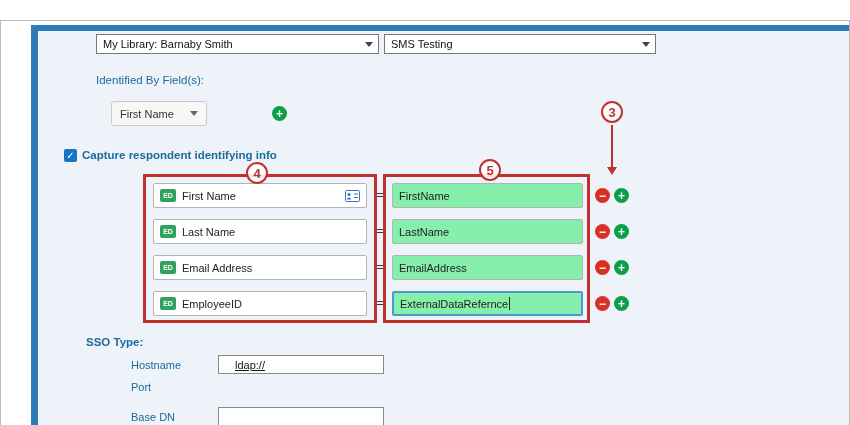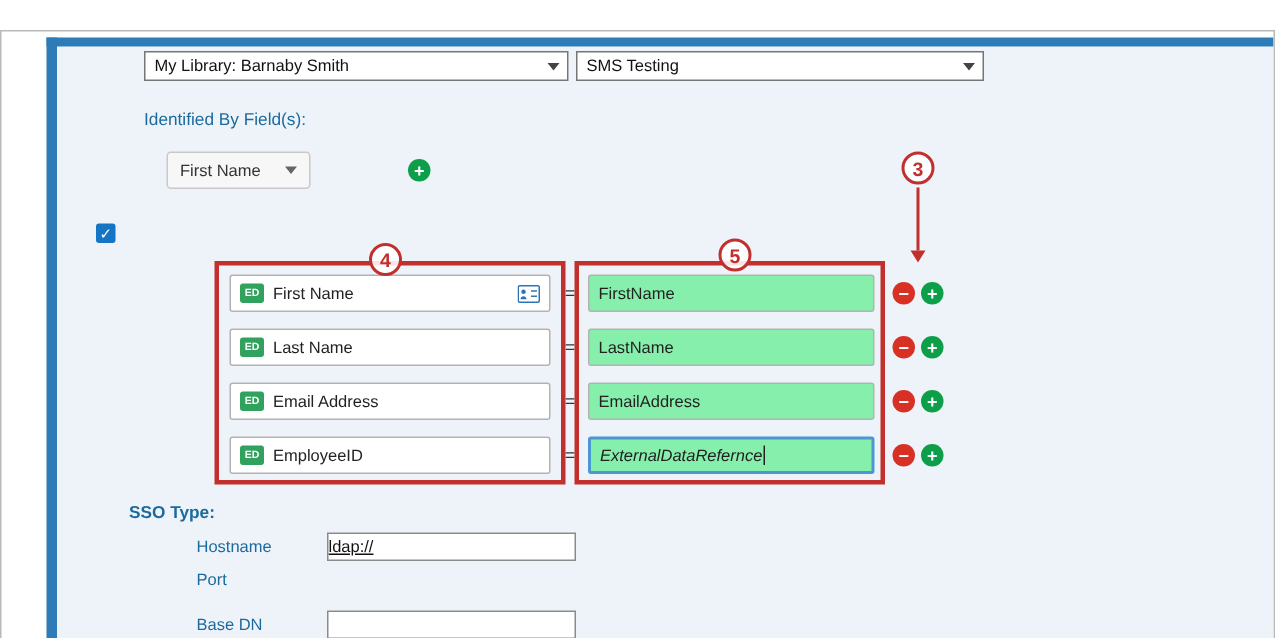--- a/index.html
+++ b/index.html
@@ -45,21 +45,21 @@
   .field-box { position:absolute; left:152px; top:0; width:214px; height:25px; background:#fff;
                border:1px solid #b3b3b3; border-radius:2px; display:flex; align-items:center;
                padding:0 6px; gap:6px; font-size:11px; color:#222; }
   .ed-badge { width:16px; height:13px; background:#31a15e; border-radius:2px; color:#fff;
               font-size:7px; font-weight:bold; display:flex; align-items:center; justify-content:center; flex:none; }
   .card-icon { margin-left:auto; display:flex; }
   .equals { position:absolute; left:372px; top:5px; width:14px; text-align:center; font-size:12px; color:#333; }
   .map-input { position:absolute; left:391px; top:0; width:191px; height:25px; background:#86efac;
                border:1px solid #b3b3b3; border-radius:2px; font-size:11px; color:#222;
                padding:0 6px; font-family:inherit; }
-  div.map-input { display:flex; align-items:center;font-style:italic; }
+  div.map-input { display:flex; align-items:center; }
   .map-input.focused { border:2px solid #4b97d2; }
   .caret { width:1px; height:13px; background:#222; margin-left:1px; flex:none; }
   .row-minus { position:absolute; left:594px; top:5px; }
   .row-plus  { position:absolute; left:613px; top:5px; }
 
   .ann-circle { position:absolute; width:22px; height:22px; border:2px solid #c2302e; border-radius:50%;
                 background:rgba(255,255,255,.88); color:#c2302e; font-size:13px; font-weight:bold;
                 display:flex; align-items:center; justify-content:center; z-index:6; }
   .ann3 { left:600px; top:80px; }
   .ann4 { left:245px; top:141px; }
@@ -67,21 +67,21 @@
   .arrow-line { position:absolute; left:610px; top:104px; width:2px; height:42px; background:#c2302e; z-index:5; }
   .arrow-head { position:absolute; left:606px; top:146px; width:0; height:0;
                 border-left:5px solid transparent; border-right:5px solid transparent;
                 border-top:8px solid #c2302e; z-index:5; }
 
   .sso-label { position:absolute; left:85px; top:315px; font-size:11.5px; font-weight:bold; color:#1b6a9d; }
   .form-row { position:absolute; left:130px; display:flex; align-items:center; gap:7px; }
   .f0{top:334px} .f1{top:360px} .f2{top:386px} .f3{top:412px}
   .form-label { width:80px; text-align:left; font-size:11px; color:#1b6a9d; }
   .form-input { width:166px; height:19px; border:1px solid #8a8a8a; background:#fff; font-size:11px;
-                padding:0 0; font-family:inherit; color:#111;text-decoration:underline; }
+                padding:0 16px; font-family:inherit; color:#111;text-decoration:underline; }
 </style>
 </head>
 <body>
 
 <div class="screen">
   <div class="content-bg"></div>
   <div class="top-strip"></div>
   <div class="left-strip"></div>
 
   <div class="select library">
@@ -96,20 +96,21 @@
   <div class="idby-label">Identified By Field(s):</div>
   <div class="field-dd">
     <span>First Name</span>
     <span class="tri"></span>
   </div>
   <span class="round plus add-idby">+</span>
 
   <span class="chk">
       <span>✓</span>
     </span>
+  <div class="chk-label">Capture respondent identifying info</div>
 
   <div class="cap-row r0">
     <div class="field-box">
       <span class="ed-badge">ED</span>
       <span>First Name</span>
       <span class="card-icon">
         <svg width="15" height="12" viewBox="0 0 15 12">
             <rect x="0.5" y="0.5" width="14" height="11" rx="1" fill="#fff" stroke="#2e75b6"></rect>
             <circle cx="4" cy="4.5" r="1.5" fill="#2e75b6"></circle>
             <path d="M2 9.5c0-1.2 1-2 2-2s2 .8 2 2" fill="#2e75b6"></path>

